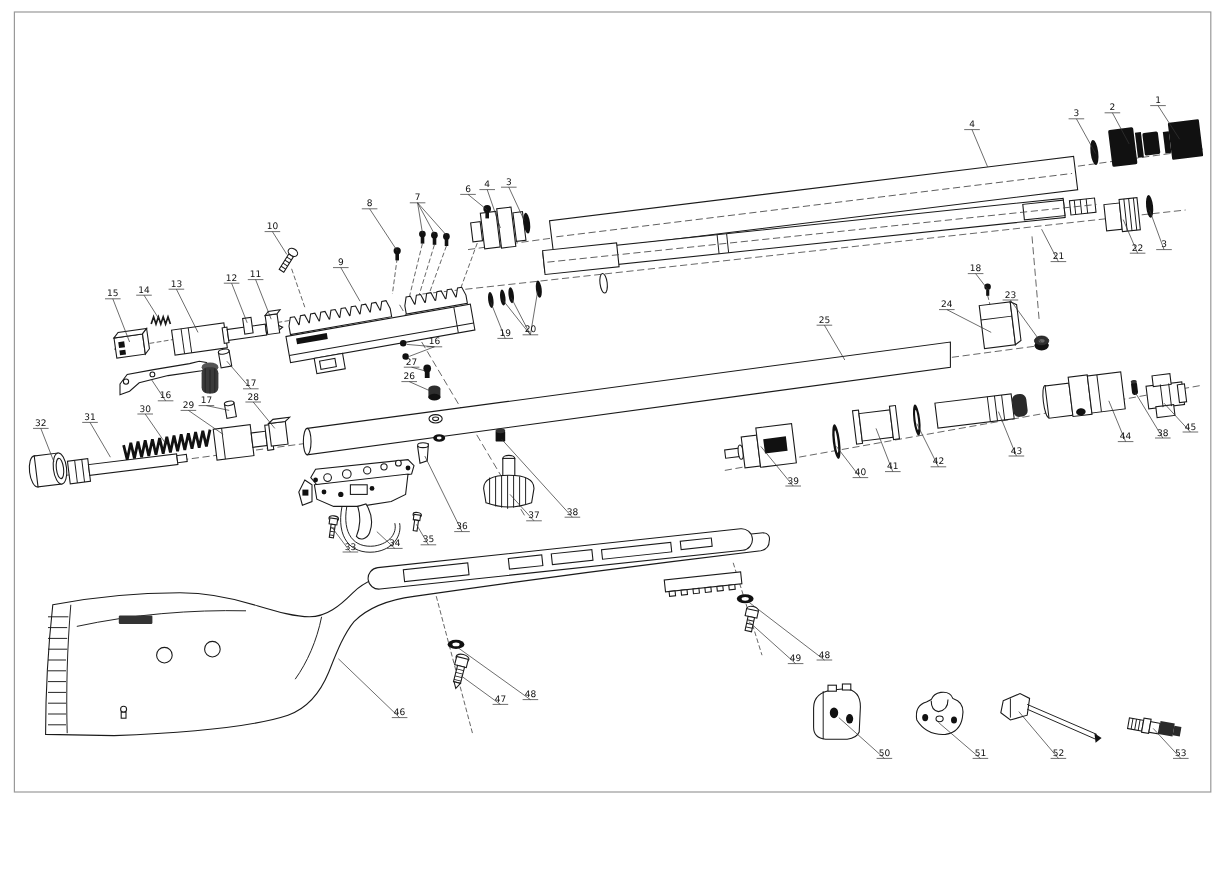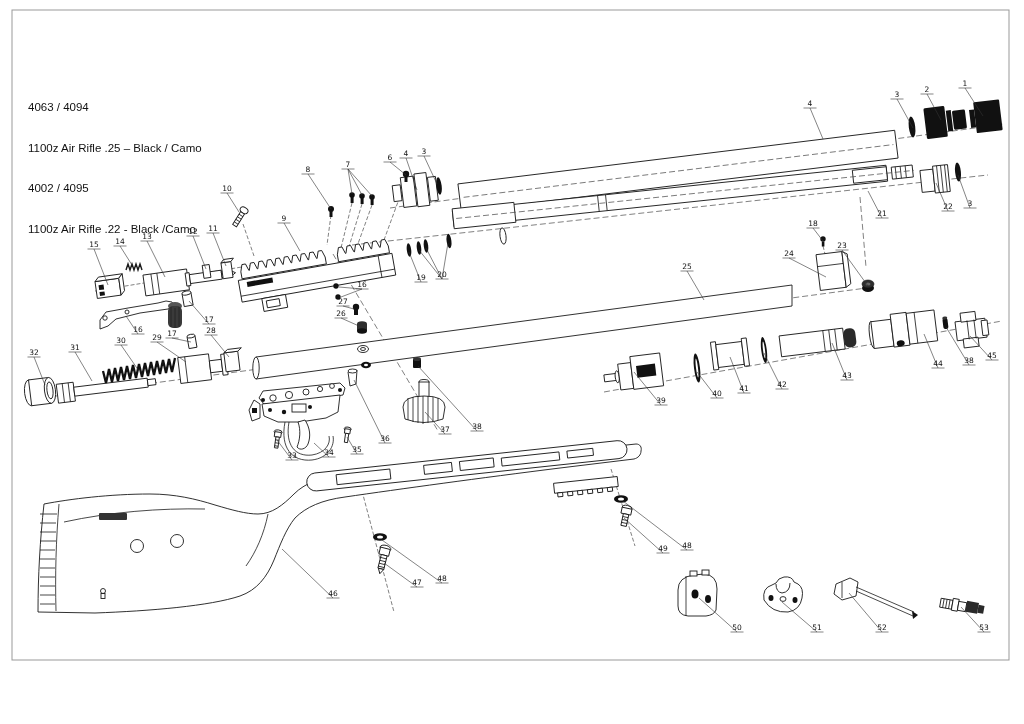--- a/index.html
+++ b/index.html
@@ -15,26 +15,20 @@
   .sdash{stroke:#4a4a4a;stroke-width:.7;fill:none;stroke-dasharray:4 2;}
   .leader{stroke:#333;stroke-width:.6;}
   .plabel{font:7.5px "DejaVu Sans",sans-serif;fill:#111;text-anchor:middle;}
   .frame{fill:none;stroke:#999;stroke-width:1;}
 </style>
 </head>
 <body>
 
 <div class="stage">
 
-  <div class="title-block">
-    <div>4063 / 4094</div>
-    <div>1100z Air Rifle .25 – Black / Camo</div>
-    <div>4002 / 4095</div>
-    <div>1100z Air Rifle .22 - Black /Camo</div>
-  </div>
 
   <svg width="1024" height="724" viewBox="0 0 1024 724">
     <rect class="frame" x="12" y="10" width="997" height="650"></rect>
 
     <g>
       <path class="dash" d="M390,208 L1004,124"></path>
       <path class="dash" d="M352,245 L988,175"></path>
       <path class="dash" d="M26,400 L874,287"></path>
       <path class="dash" d="M604,392 L1002,321"></path>
       <path class="dash" d="M333,254 L438,431"></path>

